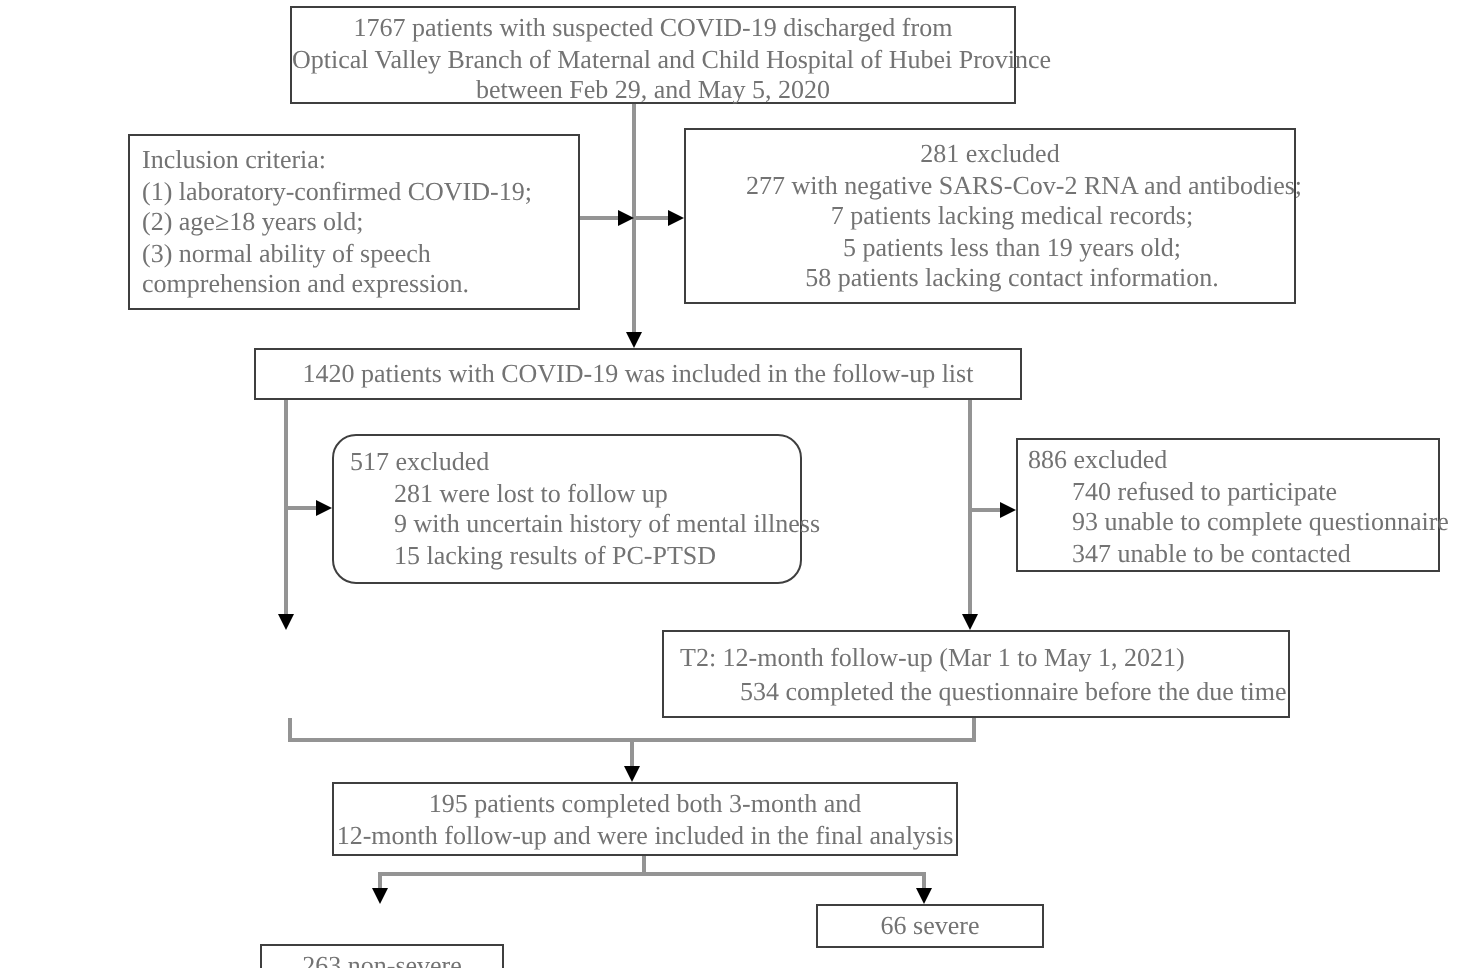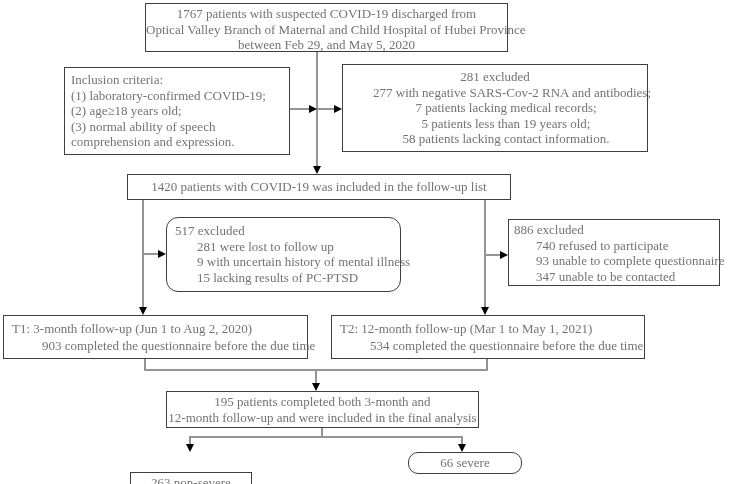--- a/index.html
+++ b/index.html
@@ -34,21 +34,21 @@
   #box-top        { left:145px; top:3px;   width:363px; height:49px;  padding-top:2px; }
   #box-inclusion  { left:64px;  top:67px;  width:226px; height:88px;  padding:4px 6px; }
   #box-excl281    { left:342px; top:64px;  width:306px; height:88px;  padding:4px 8px;text-align:center; }
   #box-1420       { left:127px; top:174px; width:384px; height:26px;  line-height:24px; }
   #box-excl517    { left:166px; top:217px; width:235px; height:75px;  padding:5px 8px;border-radius:12px; }
   #box-excl886    { left:508px; top:219px; width:212px; height:67px;  padding:2px 5px; }
   #box-t1         { left:3px;   top:315px; width:305px; height:44px;  padding:4px 8px; line-height:17px; }
   #box-t2         { left:331px; top:315px; width:314px; height:44px;  padding:4px 8px; line-height:17px; }
   #box-final      { left:166px; top:391px; width:313px; height:37px;  padding-top:2px; }
   #box-nonsevere  { left:130px; top:452px; width:122px; height:22px;  line-height:20px;margin-top:20px; }
-  #box-severe     { left:408px; top:452px; width:114px; height:22px;  line-height:20px;border-radius:10px; }
+  #box-severe     { left:408px; top:452px; width:114px; height:22px;  line-height:20px; }
 
   
   .hline, .vline { position: absolute; background: #949494; }
   .hline { height: 2px; }
   .vline { width: 2px; }
   #c-top-down    { left:316px; top:52px;  height:120px; }
   #c-incl-right  { left:290px; top:108px; width:24px; }
   #c-excl-right  { left:318px; top:108px; width:18px; }
   #c-left-down   { left:142px; top:200px; height:110px; }
   #c-left-branch { left:144px; top:253px; width:16px; }
@@ -151,24 +151,20 @@
     <span class="line indent">15 lacking  results of PC-PTSD</span>
   </div>
 
   <div class="box left" id="box-excl886">
     <span class="line">886  excluded</span>
     <span class="line indent">740 refused to participate</span>
     <span class="line indent">93 unable  to complete questionnaire</span>
     <span class="line indent">347 unable  to be contacted</span>
   </div>
 
-  <div class="box left" id="box-t1">
-    <span class="line">T1: 3-month follow-up (Jun 1 to Aug 2, 2020)</span>
-    <span class="line indent-lg">903 completed the questionnaire  before the due time</span>
-  </div>
 
   <div class="box left" id="box-t2">
     <span class="line">T2: 12-month  follow-up (Mar 1 to May 1, 2021)</span>
     <span class="line indent-lg">534 completed the questionnaire  before the due time</span>
   </div>
 
   <div class="box center" id="box-final">
     <span class="line">195 patients  completed both 3-month  and</span>
     <span class="line">12-month follow-up and  were included  in the final  analysis</span>
   </div>

